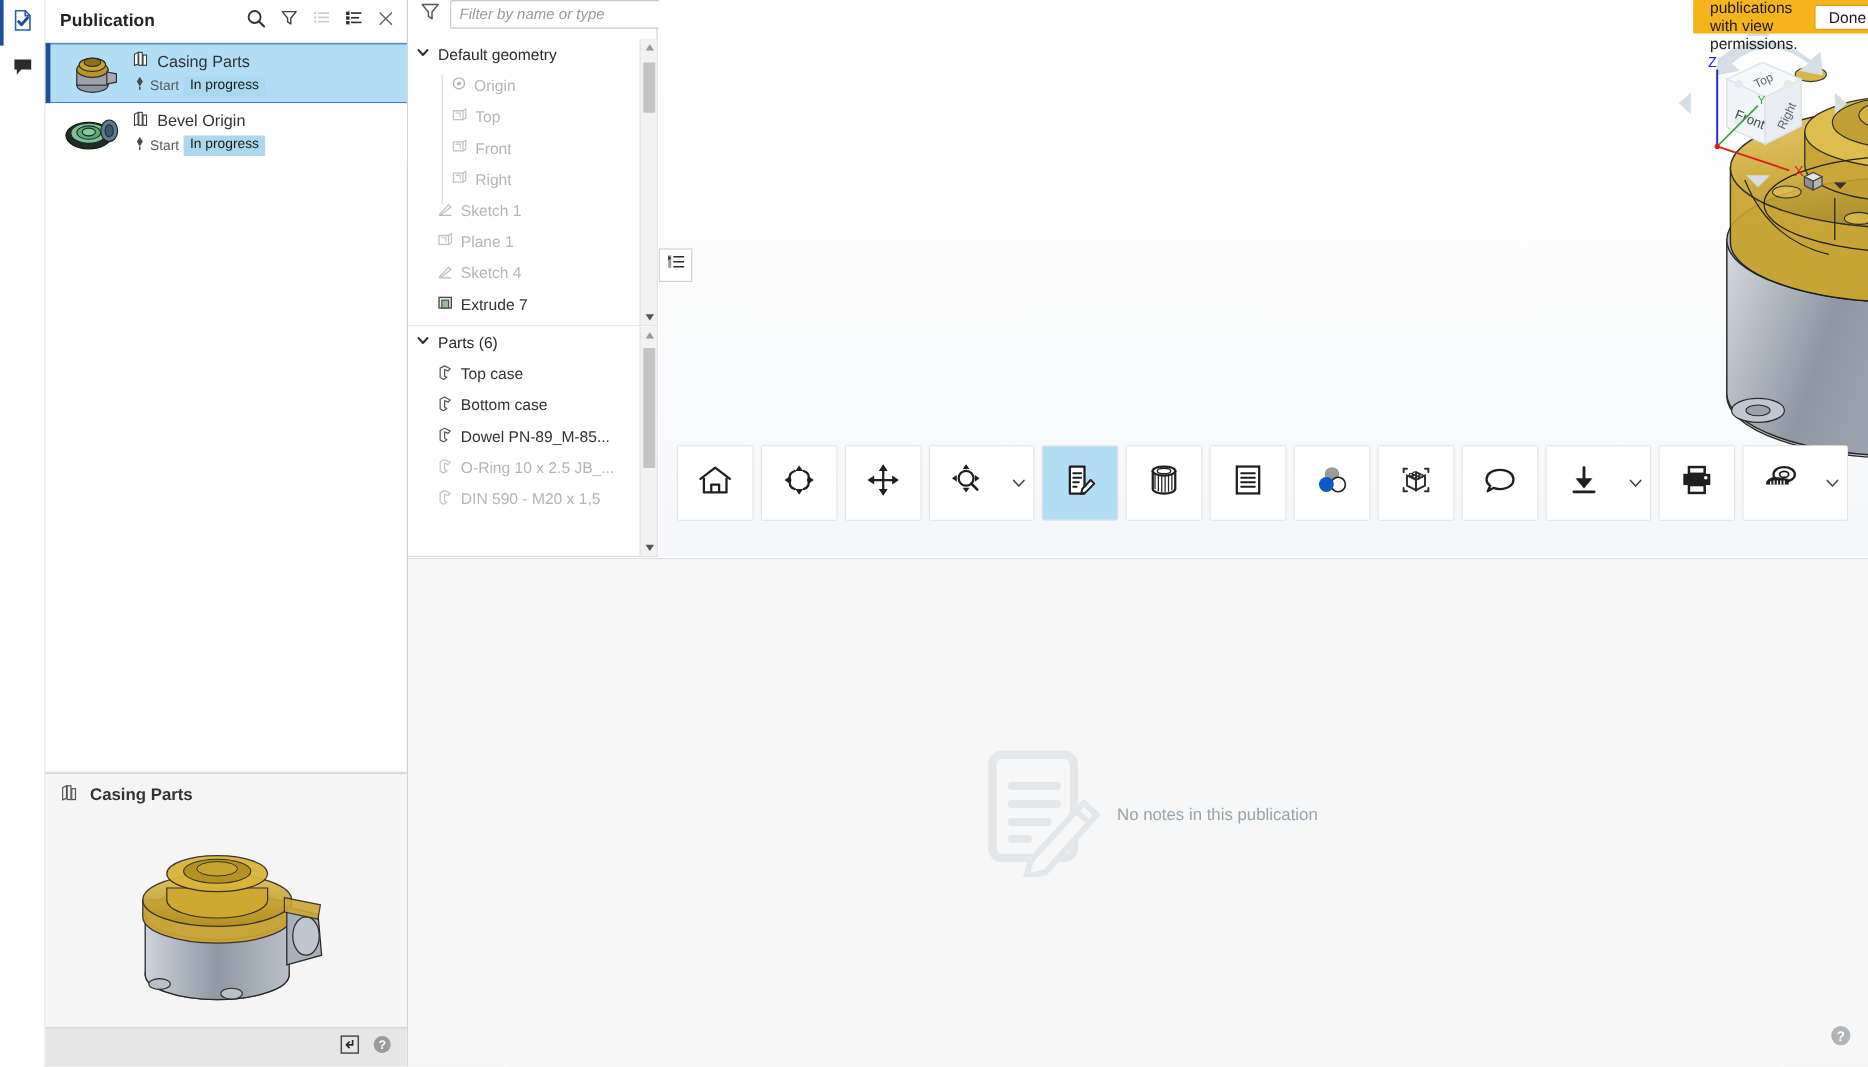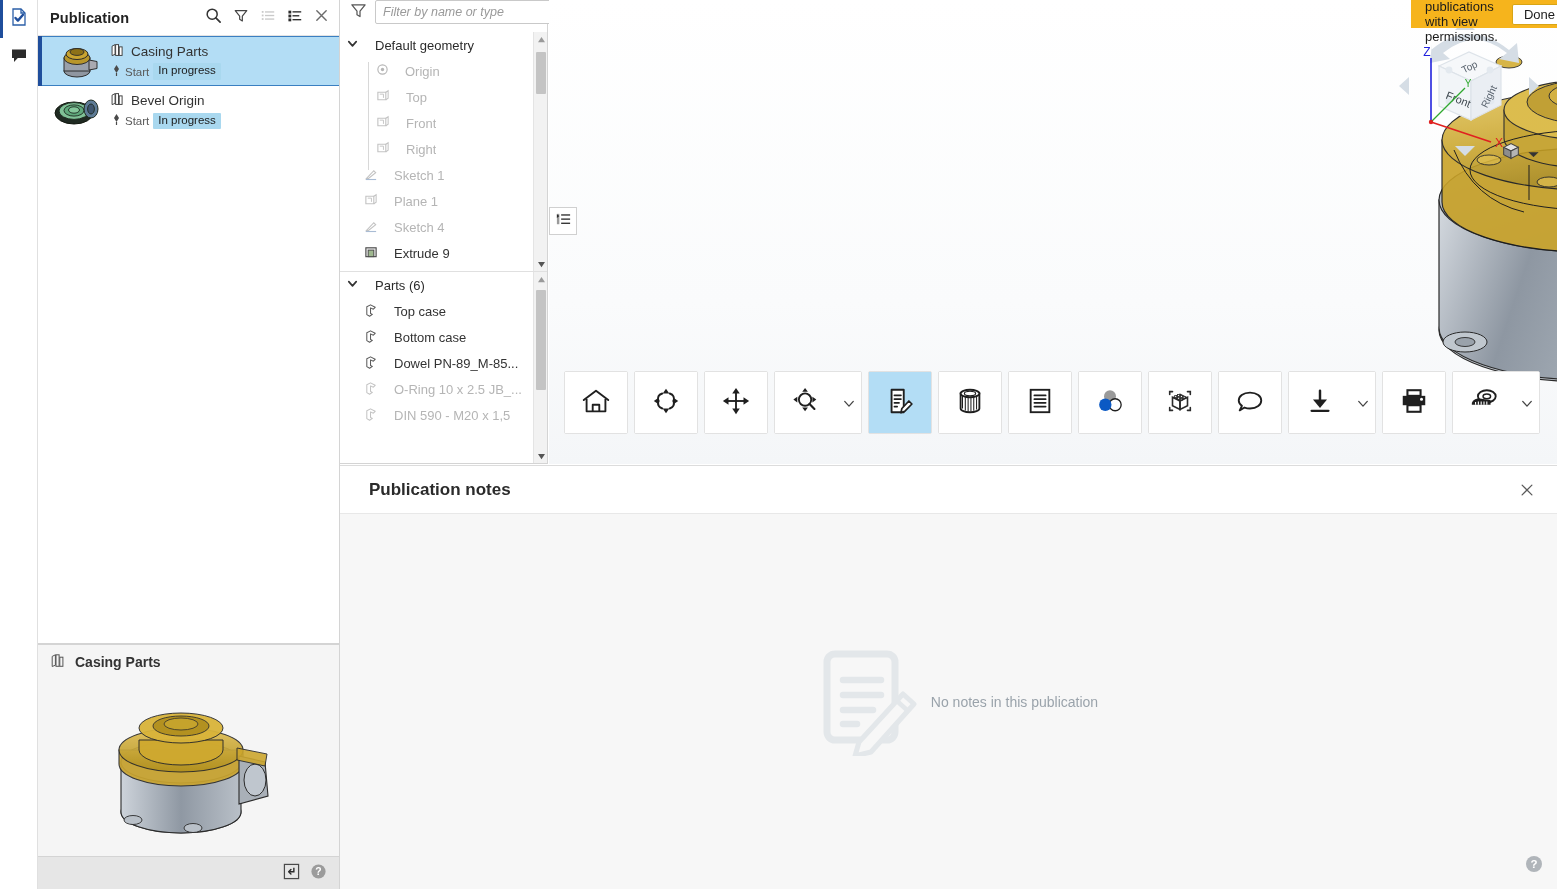--- a/index.html
+++ b/index.html
@@ -111,21 +111,21 @@
   }
   .feat-filter-input::placeholder { color: #9a9a9a; font-style: italic; }
 
   .tree-wrap {
     position: relative; overflow: hidden; background: #fff;
   }
   .tree-wrap.top { flex: 0 0 240px; border-bottom: 1px solid #e0e0e0; }
   .tree-wrap.bottom { flex: 1 1 auto; }
   .tree { padding: 0; }
   .tree-row {
-    display: flex; align-items: center; height: 26px; gap: 16px;
+    display: flex; align-items: center; height: 26px; gap: 6px;
     padding-left: 6px; font-size: 13px; color: #333; cursor: pointer;
     white-space: nowrap;
   }
   .tree-row.group { font-weight: normal; color: #2b2b2b; }
   .tree-row.dim { color: #b5b5b5; }
   .tree-row.indent1 { padding-left: 24px; }
   .tree-row.indent2 { padding-left: 36px; }
   .tree-label { overflow: hidden; text-overflow: ellipsis; }
 
   
@@ -534,21 +534,21 @@
           <span class="tree-label">Sketch 4</span>
         </div>
 
         <div class="tree-row indent1">
           <span>
             <svg width="14" height="14" viewBox="0 0 15 15">
               <rect x="2" y="3" width="11" height="9.5" fill="#e8e8e8" stroke="#4a4a4a" stroke-width="1.2"></rect>
               <rect x="4.5" y="5.5" width="6" height="7" fill="#9fb88f" stroke="#4a4a4a" stroke-width="1"></rect>
             </svg>
           </span>
-          <span class="tree-label">Extrude 9</span>
+          <span class="tree-label">Extrude 7</span>
         </div>
       </div>
 
       <div class="scrollbar">
         <div class="sb-arrow up">
           <svg width="9" height="7" viewBox="0 0 10 8">
               <path d="M5 1 L9 7 H1 Z" fill="#9a9a9a"></path>
             </svg>
         </div>
         <div class="sb-thumb" style="top:20px;height:42px;"></div>
@@ -1001,28 +1001,20 @@
         <span>
           <svg width="12" height="9" viewBox="0 0 14 10">
               <path d="M2 2.5 L7 8 L12 2.5" fill="none" stroke="#444" stroke-width="1.5" stroke-linecap="round" stroke-linejoin="round"></path>
             </svg>
         </span>
       </div>
     </div>
   </div>
 
   <div class="notes">
-    <div class="notes-head">
-      <span class="notes-title">Publication notes</span>
-      <span class="notes-close">
-        <svg width="16" height="16" viewBox="0 0 18 18">
-          <path d="M3.5 3.5 L14.5 14.5 M14.5 3.5 L3.5 14.5" stroke="#5a5a5a" stroke-width="1.4" stroke-linecap="round"></path>
-        </svg>
-      </span>
-    </div>
     <div class="notes-body">
       <span>
         <svg width="128" height="112" viewBox="0 0 128 112">
           <rect x="28" y="10" width="68" height="86" rx="8" fill="none" stroke="#e3e7ea" stroke-width="7"></rect>
           <g stroke="#e3e7ea" stroke-width="6.5" stroke-linecap="round">
             <line x1="44" y1="36" x2="82" y2="36"></line>
             <line x1="44" y1="51" x2="82" y2="51"></line>
             <line x1="44" y1="66" x2="74" y2="66"></line>
             <line x1="44" y1="80" x2="58" y2="80"></line>
           </g>

